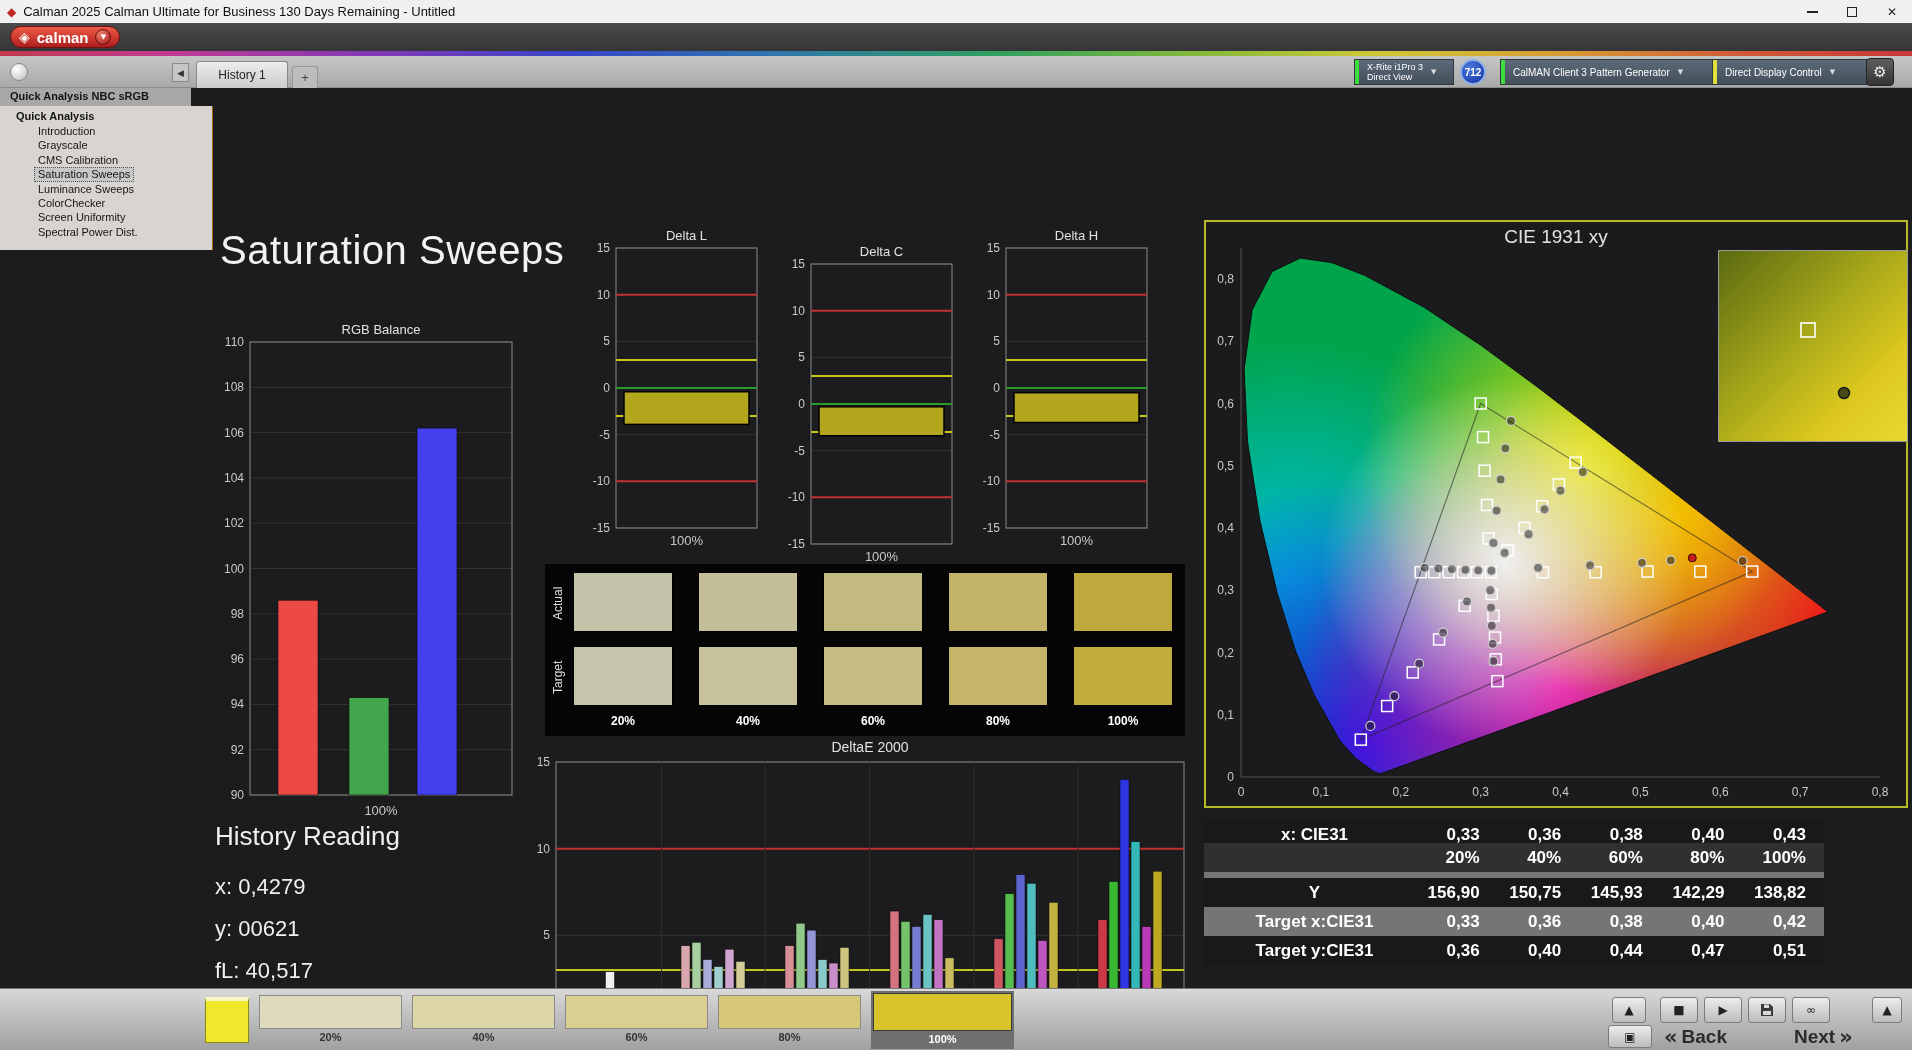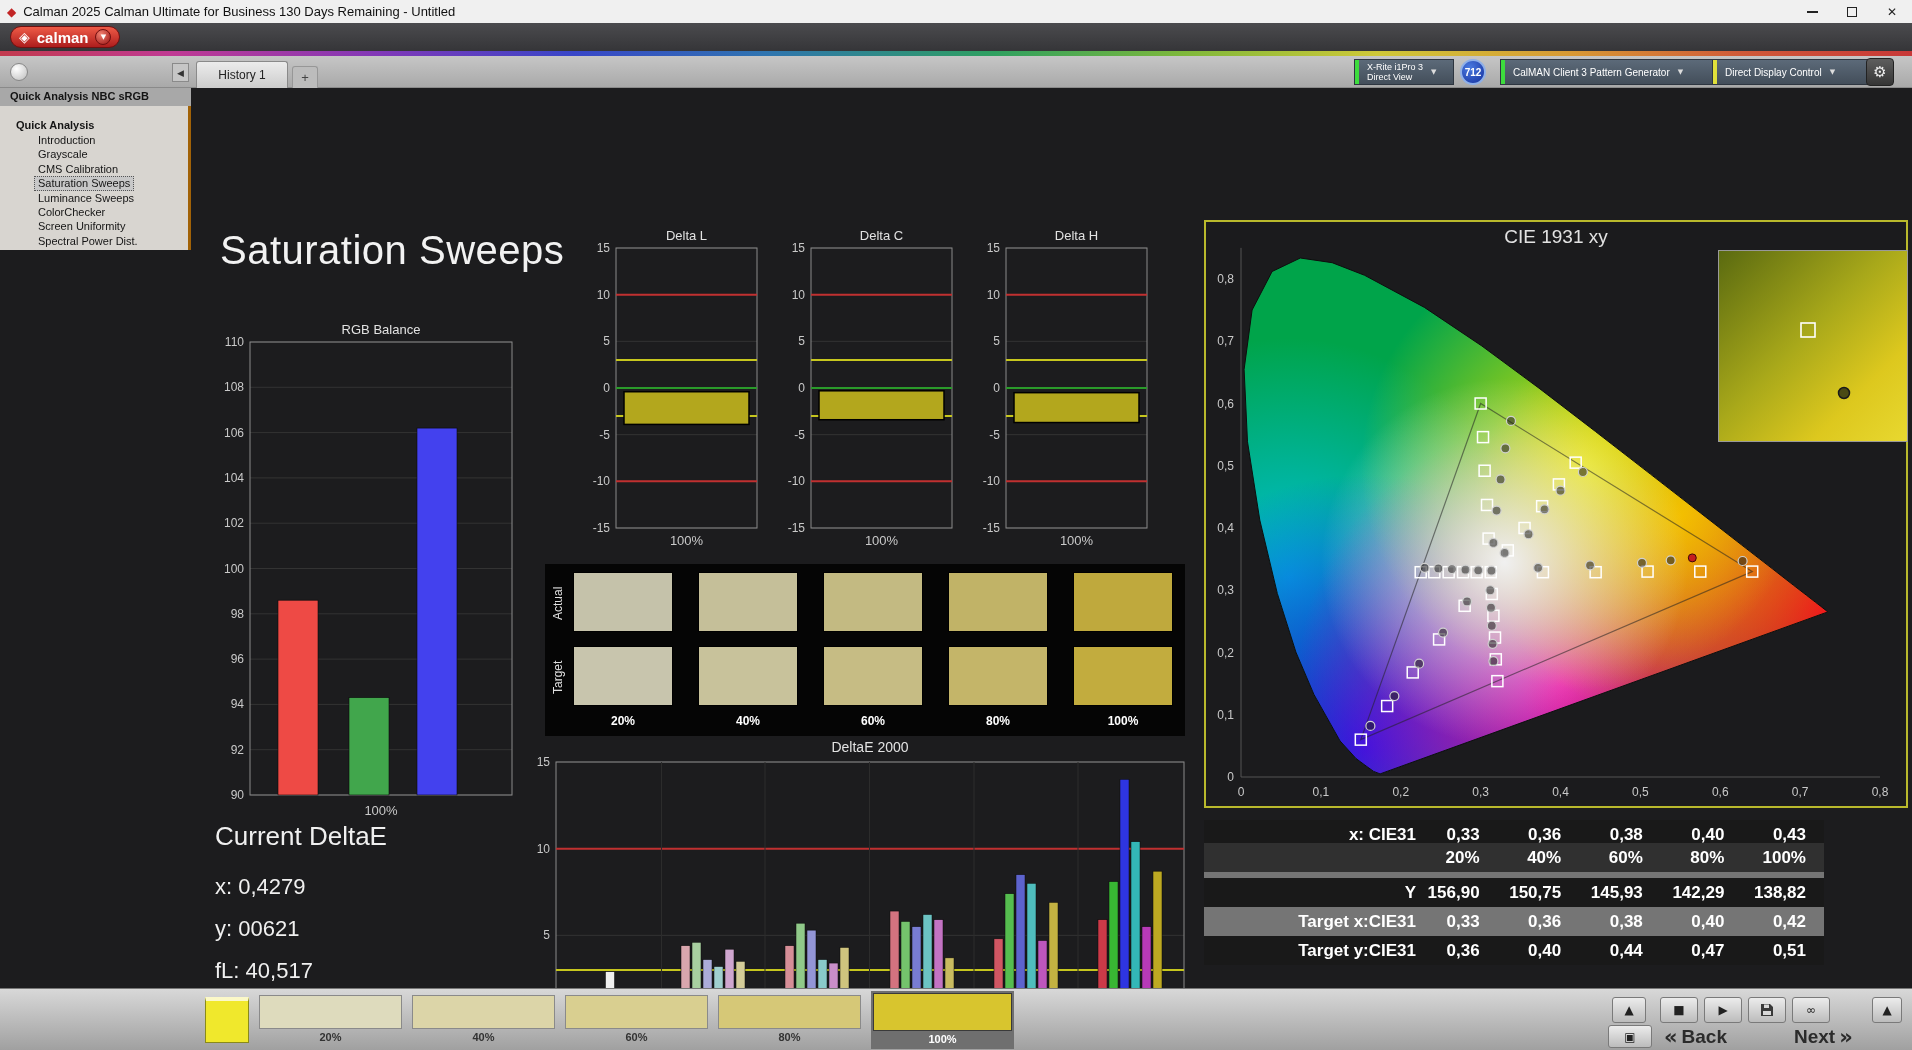--- a/index.html
+++ b/index.html
@@ -61,22 +61,22 @@
     display:flex;align-items:center;justify-content:center;color:#fff;font-size:10px;font-weight:bold}
   .gear-btn{position:absolute;left:1866px;top:2px;width:28px;height:28px;border-radius:4px;
     background:linear-gradient(#5e5e5e,#353535);border:1px solid #222;display:flex;
     align-items:center;justify-content:center;color:#eee;font-size:15px;
     font-family:"DejaVu Sans",sans-serif;cursor:pointer}
 
   
   .main{position:absolute;left:0;top:88px;width:1912px;height:900px;background:#1c1c1e}
   .sidebar-strip{position:absolute;left:0;top:0;width:191px;height:18px;background:#a8a8a8;
     font-size:11px;font-weight:bold;color:#141414;padding:2px 0 0 10px}
-  .tree{position:absolute;left:0;top:18px;width:191px;height:144px;background:#d8d5d0;
-    border-right:3px solid #a16207;font-size:11px;color:#151515;padding-top:12px}
+  .tree{position:absolute;left:0;top:18px;width:213px;height:144px;background:#d8d5d0;
+    border-right:1px solid #a16207;font-size:11px;color:#151515;padding-top:3px}
   .tree-root{font-weight:bold;padding:1px 0 2px 16px;cursor:pointer}
   .tree-item{margin-left:34px;width:fit-content;padding:0 4px;line-height:14.4px;cursor:pointer;white-space:nowrap}
   .tree-item.selected{background:#c8c8c8;outline:1px dotted #555;outline-offset:-1px}
 
   .page-title{position:absolute;left:220px;top:140px;font-size:40px;font-weight:300;
     color:#f2f2f2;letter-spacing:0.5px}
 
   .chartbox{position:absolute}
   .swgrid{position:absolute;left:545px;top:476px;width:640px;height:172px;background:#050505}
   .vlabel{position:absolute;left:6px;writing-mode:vertical-rl;transform:rotate(180deg);
@@ -94,21 +94,21 @@
   .cie-title{position:absolute;left:0;top:4px;width:100%;text-align:center;
     color:#e2e2e2;font-size:19px}
   .cie-inset{position:absolute;left:512px;top:28px;width:190px;height:192px;border:1px solid #999}
 
   .rtable{position:absolute;left:1204px;top:732px;width:620px}
   .trow{display:grid;grid-template-columns:212px repeat(5,1fr);height:29px;align-items:center}
   .trow.header{background:#303030}
   .trow.dark{background:#191919}
   .trow.gray{background:#757575}
   .tcell{text-align:right;padding-right:18px;font-weight:bold;font-size:17px;color:#fff;white-space:nowrap}
-  .tcell.tlabel{text-align:right;padding-left:9px;padding-right:0}
+  .tcell.tlabel{text-align:center;padding-left:9px;padding-right:0}
 
   
   .footer{position:absolute;left:0;top:988px;width:1912px;height:62px;
     background:linear-gradient(#d8d8d8,#a0a0a0);border-top:1px solid #777}
   .qsw{position:absolute;left:205px;top:8px;width:44px;height:46px;background:#f0e82c;
     border:1px solid #8a8a1a;border-top:4px solid #fbf8c8;cursor:pointer}
   .fbtn{position:absolute;top:6px;width:143px;height:52px;cursor:pointer}
   .fsw{height:34px;border:1px solid #8a8a8a}
   .flab{text-align:center;font-size:11px;color:#333;font-weight:bold;padding-top:2px}
   .fbtn.sel{top:2px;height:58px;background:#6f6f6f;padding:2px 2px 0}
@@ -247,21 +247,21 @@
           <rect x="36" y="20" width="141" height="280" fill="none" stroke="#8a8a8a"></rect>
           <line x1="36" y1="66.66666666666666" x2="177" y2="66.66666666666666" stroke="#c03030" stroke-width="2"></line>
           <line x1="36" y1="253.33333333333334" x2="177" y2="253.33333333333334" stroke="#c03030" stroke-width="2"></line>
           <line x1="36" y1="132" x2="177" y2="132" stroke="#c6c61e" stroke-width="2"></line>
           <line x1="36" y1="188" x2="177" y2="188" stroke="#c6c61e" stroke-width="2"></line>
           <line x1="36" y1="160" x2="177" y2="160" stroke="#2a9a2a" stroke-width="2"></line>
           <rect x="44" y="163.73333333333332" width="125" height="32.666666666666686" fill="#b3a71d" stroke="#000" stroke-width="1.5"></rect>
           <text x="106.5" y="317" fill="#c9c9c9" font-size="13" text-anchor="middle">100%</text>
         </svg>
     </div>
-    <div class="chartbox" style="left:775px;top:140px">
+    <div class="chartbox" style="left:775px;top:156px">
       <svg id="delta-svg-1" width="186" height="324">
           <text x="106.5" y="12" fill="#e2e2e2" font-size="13" text-anchor="middle">Delta C</text>
           <line x1="36" y1="20" x2="177" y2="20" stroke="#333"></line>
           <text x="30" y="24" fill="#c9c9c9" font-size="12" text-anchor="end">15</text>
           <line x1="36" y1="66.66666666666666" x2="177" y2="66.66666666666666" stroke="#333"></line>
           <text x="30" y="70.66666666666666" fill="#c9c9c9" font-size="12" text-anchor="end">10</text>
           <line x1="36" y1="113.33333333333333" x2="177" y2="113.33333333333333" stroke="#333"></line>
           <text x="30" y="117.33333333333333" fill="#c9c9c9" font-size="12" text-anchor="end">5</text>
           <line x1="36" y1="160" x2="177" y2="160" stroke="#333"></line>
           <text x="30" y="164" fill="#c9c9c9" font-size="12" text-anchor="end">0</text>
@@ -382,21 +382,21 @@
           <rect x="579" y="141.60000000000002" width="9" height="140.39999999999998" fill="#38b733" stroke="#0a0a0a" stroke-width="0.5"></rect>
           <rect x="590" y="39.33333333333334" width="9" height="242.66666666666666" fill="#2e35e0" stroke="#0a0a0a" stroke-width="0.5"></rect>
           <rect x="601" y="101.73333333333332" width="9" height="180.26666666666668" fill="#33b7b7" stroke="#0a0a0a" stroke-width="0.5"></rect>
           <rect x="612" y="186.66666666666669" width="9" height="95.33333333333331" fill="#b73ab7" stroke="#0a0a0a" stroke-width="0.5"></rect>
           <rect x="623" y="131.20000000000002" width="9" height="150.79999999999998" fill="#bda922" stroke="#0a0a0a" stroke-width="0.5"></rect>
           <text x="600" y="297" fill="#c9c9c9" font-size="12" text-anchor="middle">100%</text>
         </svg>
     </div>
 
     <div class="current-reading">
-      <div class="cr-title">Current DeltaE</div>
+      <div class="cr-title">History Reading</div>
       <div id="cr-lines">
           <div class="cr-line">x: 0,4279</div>
           <div class="cr-line">y: 00621</div>
           <div class="cr-line">fL: 40,517</div>
           <div class="cr-line">cd/m²: 138,821</div>
         </div>
     </div>
 
     <div class="cie-panel">
       <div class="cie-title">CIE 1931 xy</div>

